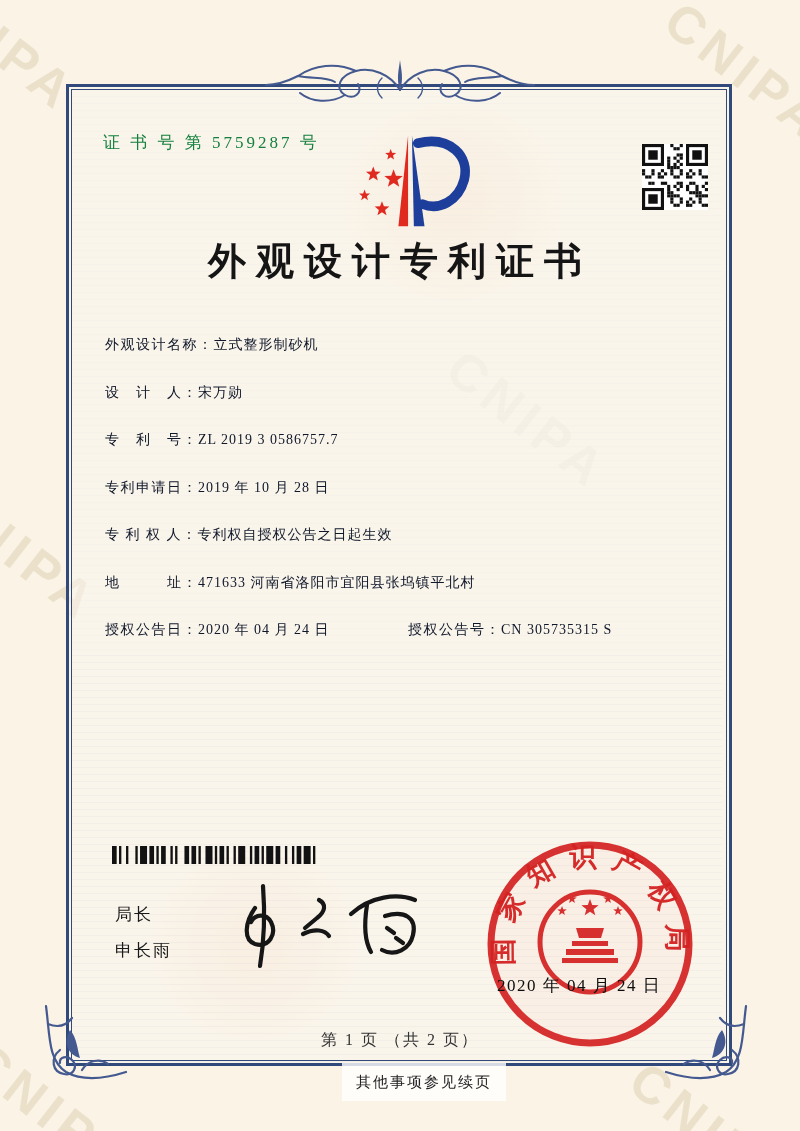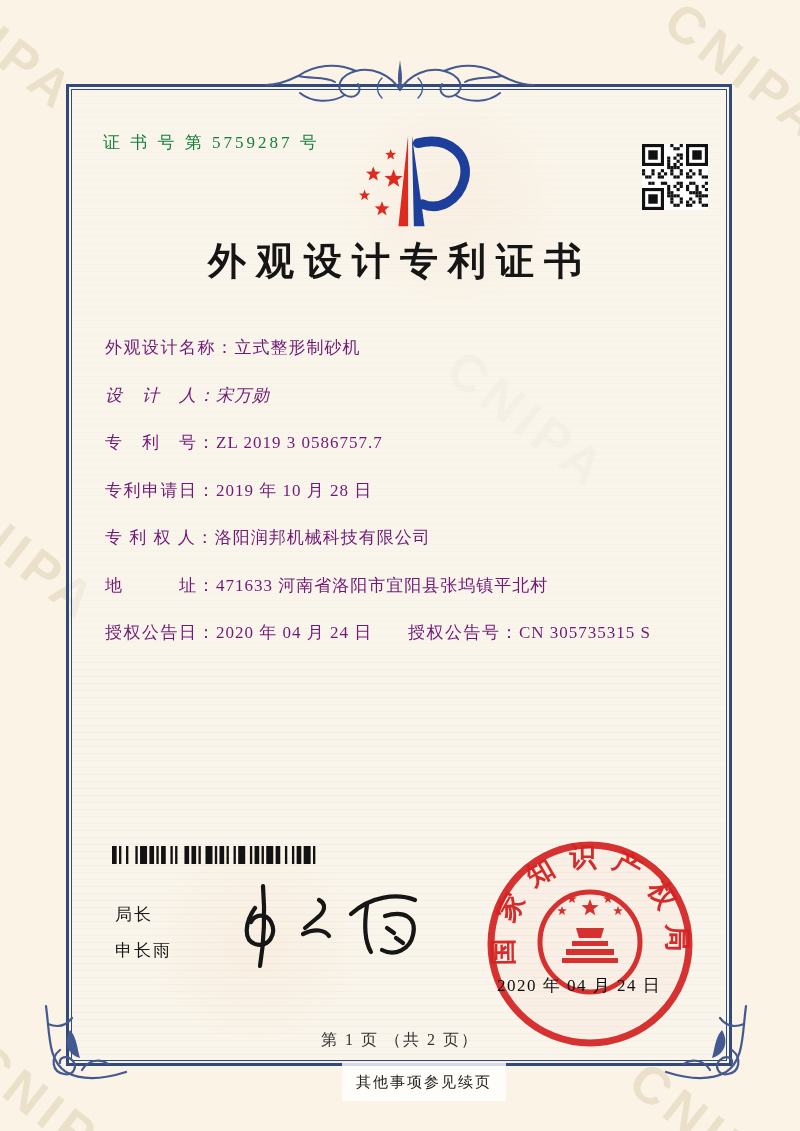--- a/index.html
+++ b/index.html
@@ -44,21 +44,21 @@
   
   .cert-no{
     position:absolute;left:103px;top:131px;z-index:4;
     font-size:17px;letter-spacing:3px;color:#15803d;
   }
   .title{
     position:absolute;left:0;top:236px;width:800px;z-index:4;
     text-align:center;font-size:38px;font-weight:bold;letter-spacing:10px;color:#151515;
   }
   .field{
-    position:absolute;z-index:4;font-size:17px;letter-spacing:1px;color:#701a75;white-space:nowrap;
+    position:absolute;z-index:4;font-size:14px;letter-spacing:1px;color:#0f172a;white-space:nowrap;
   }
   .field .lbl{letter-spacing:1.5px;}
   .paras{
     position:absolute;left:101px;top:655px;width:618px;z-index:4;
     font-size:16.5px;line-height:30.5px;text-align:justify;color:#222;
     font-style:italic;
   }
   .paras p{margin:0;text-indent:2em;}
   
   .barcode{position:absolute;left:112px;top:846px;z-index:4;}
@@ -258,31 +258,31 @@
         <rect x="6" y="48" width="9" height="9"></rect>
     </g>
   </g>
 </svg>
 
 <div class="title">外观设计专利证书</div>
 
 <div class="field" style="left:105px;top:336px;">
   <span class="lbl">外观设计名称：</span><span>立式整形制砂机</span>
 </div>
-<div class="field" style="left:105px;top:384px;font-style:italic;">
+<div class="field" style="left:105px;top:384px;">
   <span class="lbl">设　计　人：</span><span>宋万勋</span>
 </div>
 <div class="field" style="left:105px;top:431px;">
   <span class="lbl">专　利　号：</span><span>ZL 2019 3 0586757.7</span>
 </div>
 <div class="field" style="left:105px;top:479px;">
   <span class="lbl">专利申请日：</span><span>2019 年 10 月 28 日</span>
 </div>
 <div class="field" style="left:105px;top:526px;">
-  <span class="lbl">专 利 权 人：</span><span>洛阳润邦机械科技有限公司</span>
+  <span class="lbl">专 利 权 人：</span><span>专利权自授权公告之日起生效</span>
 </div>
 <div class="field" style="left:105px;top:574px;">
   <span class="lbl">地　　　址：</span><span>471633  河南省洛阳市宜阳县张坞镇平北村</span>
 </div>
 <div class="field" style="left:105px;top:621px;">
   <span class="lbl">授权公告日：</span><span>2020 年 04 月 24 日</span>
 </div>
 <div class="field" style="left:408px;top:621px;">
   <span class="lbl">授权公告号：</span><span>CN 305735315 S</span>
 </div>

